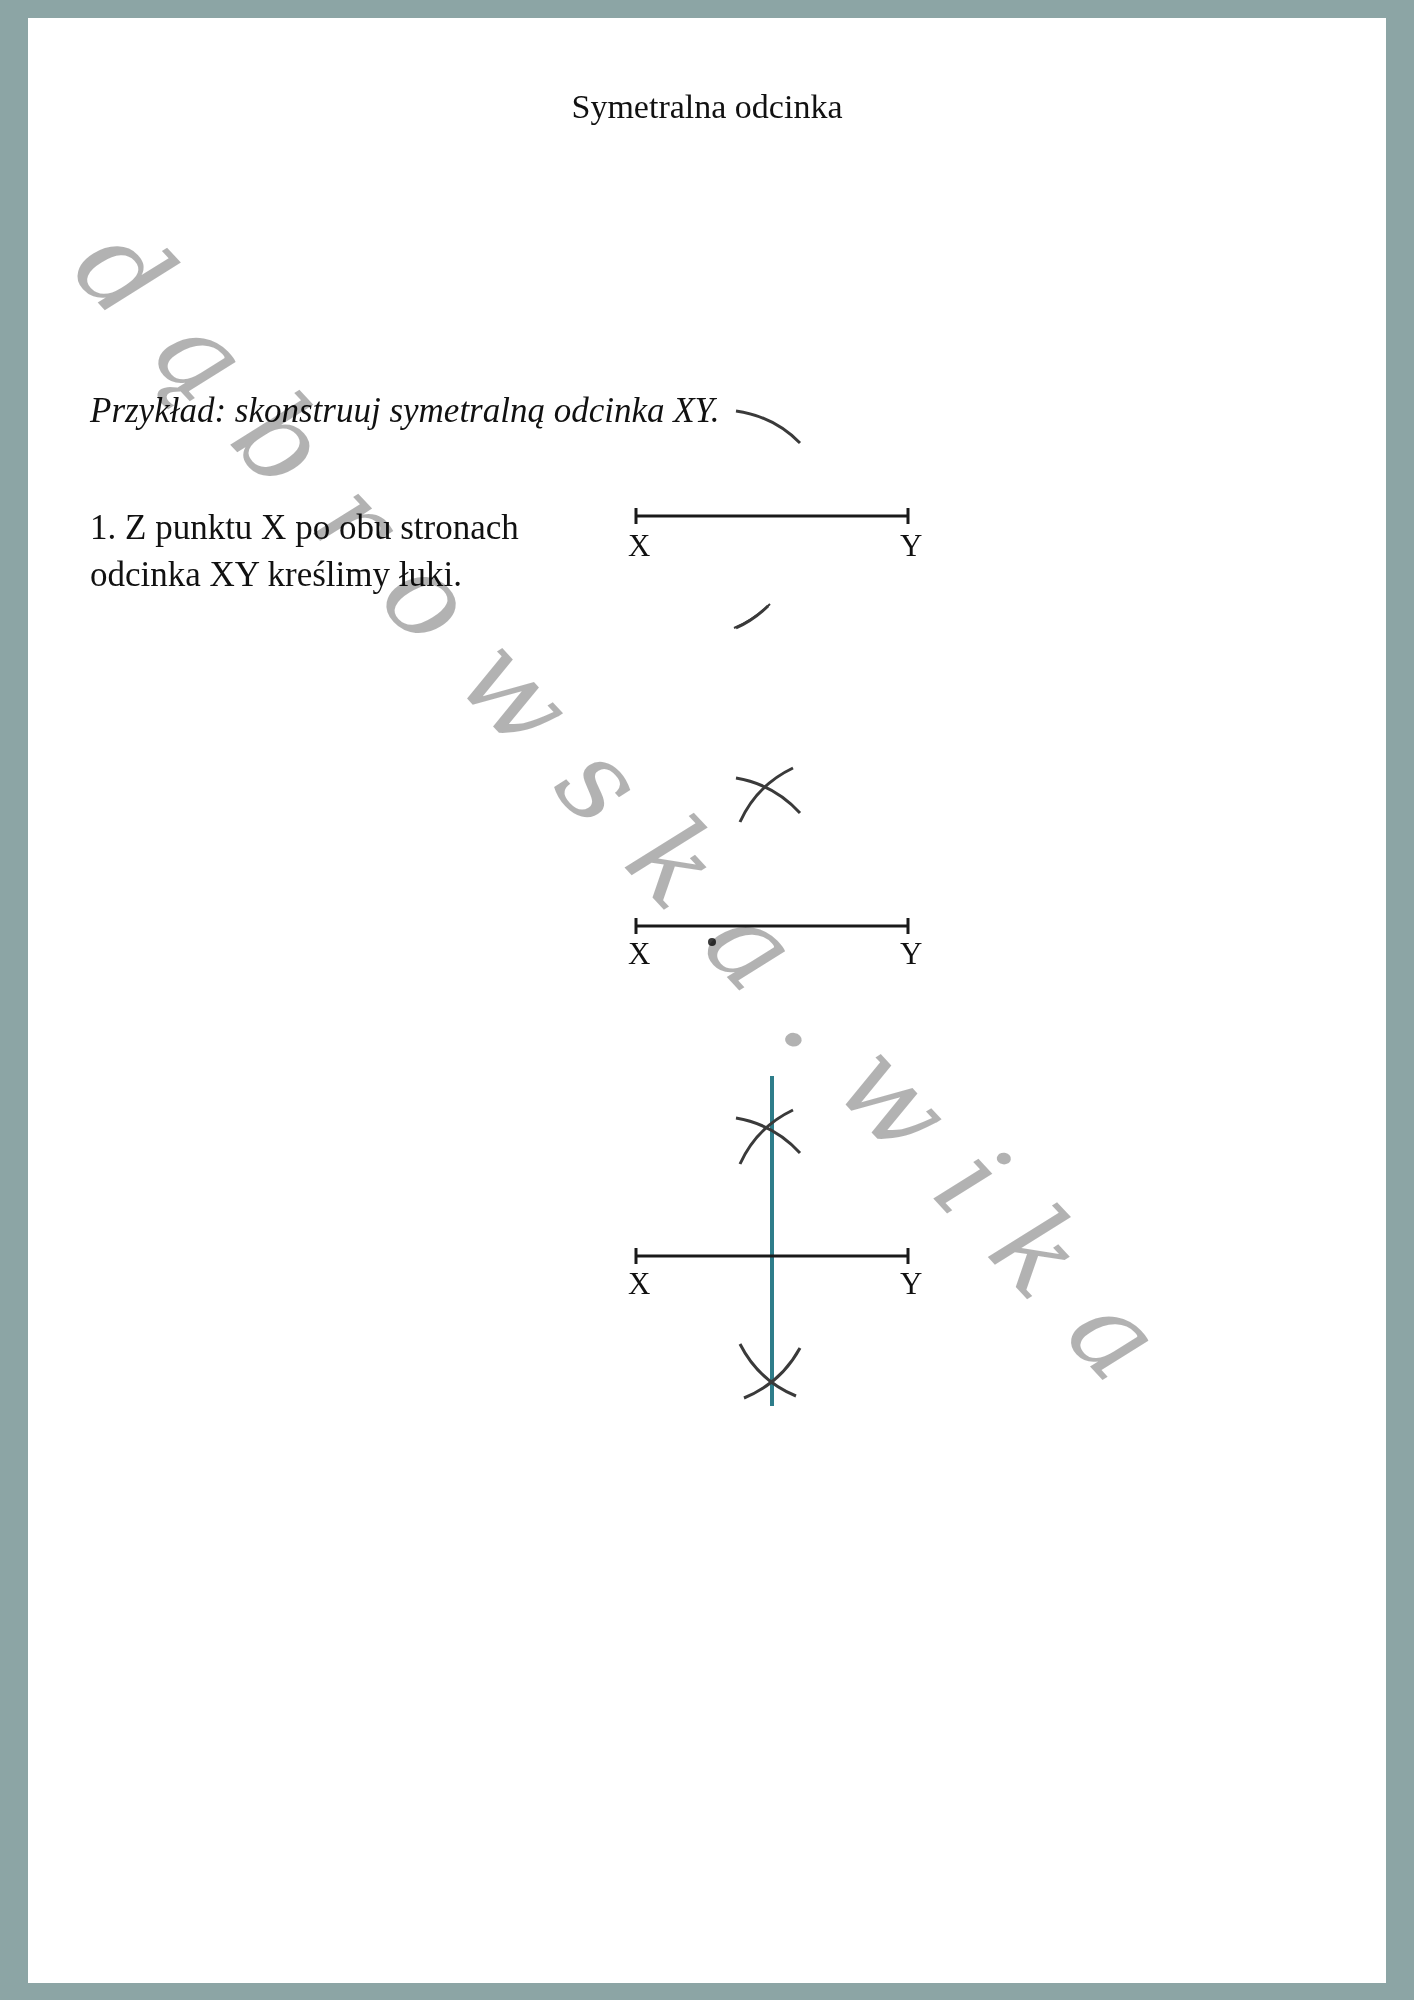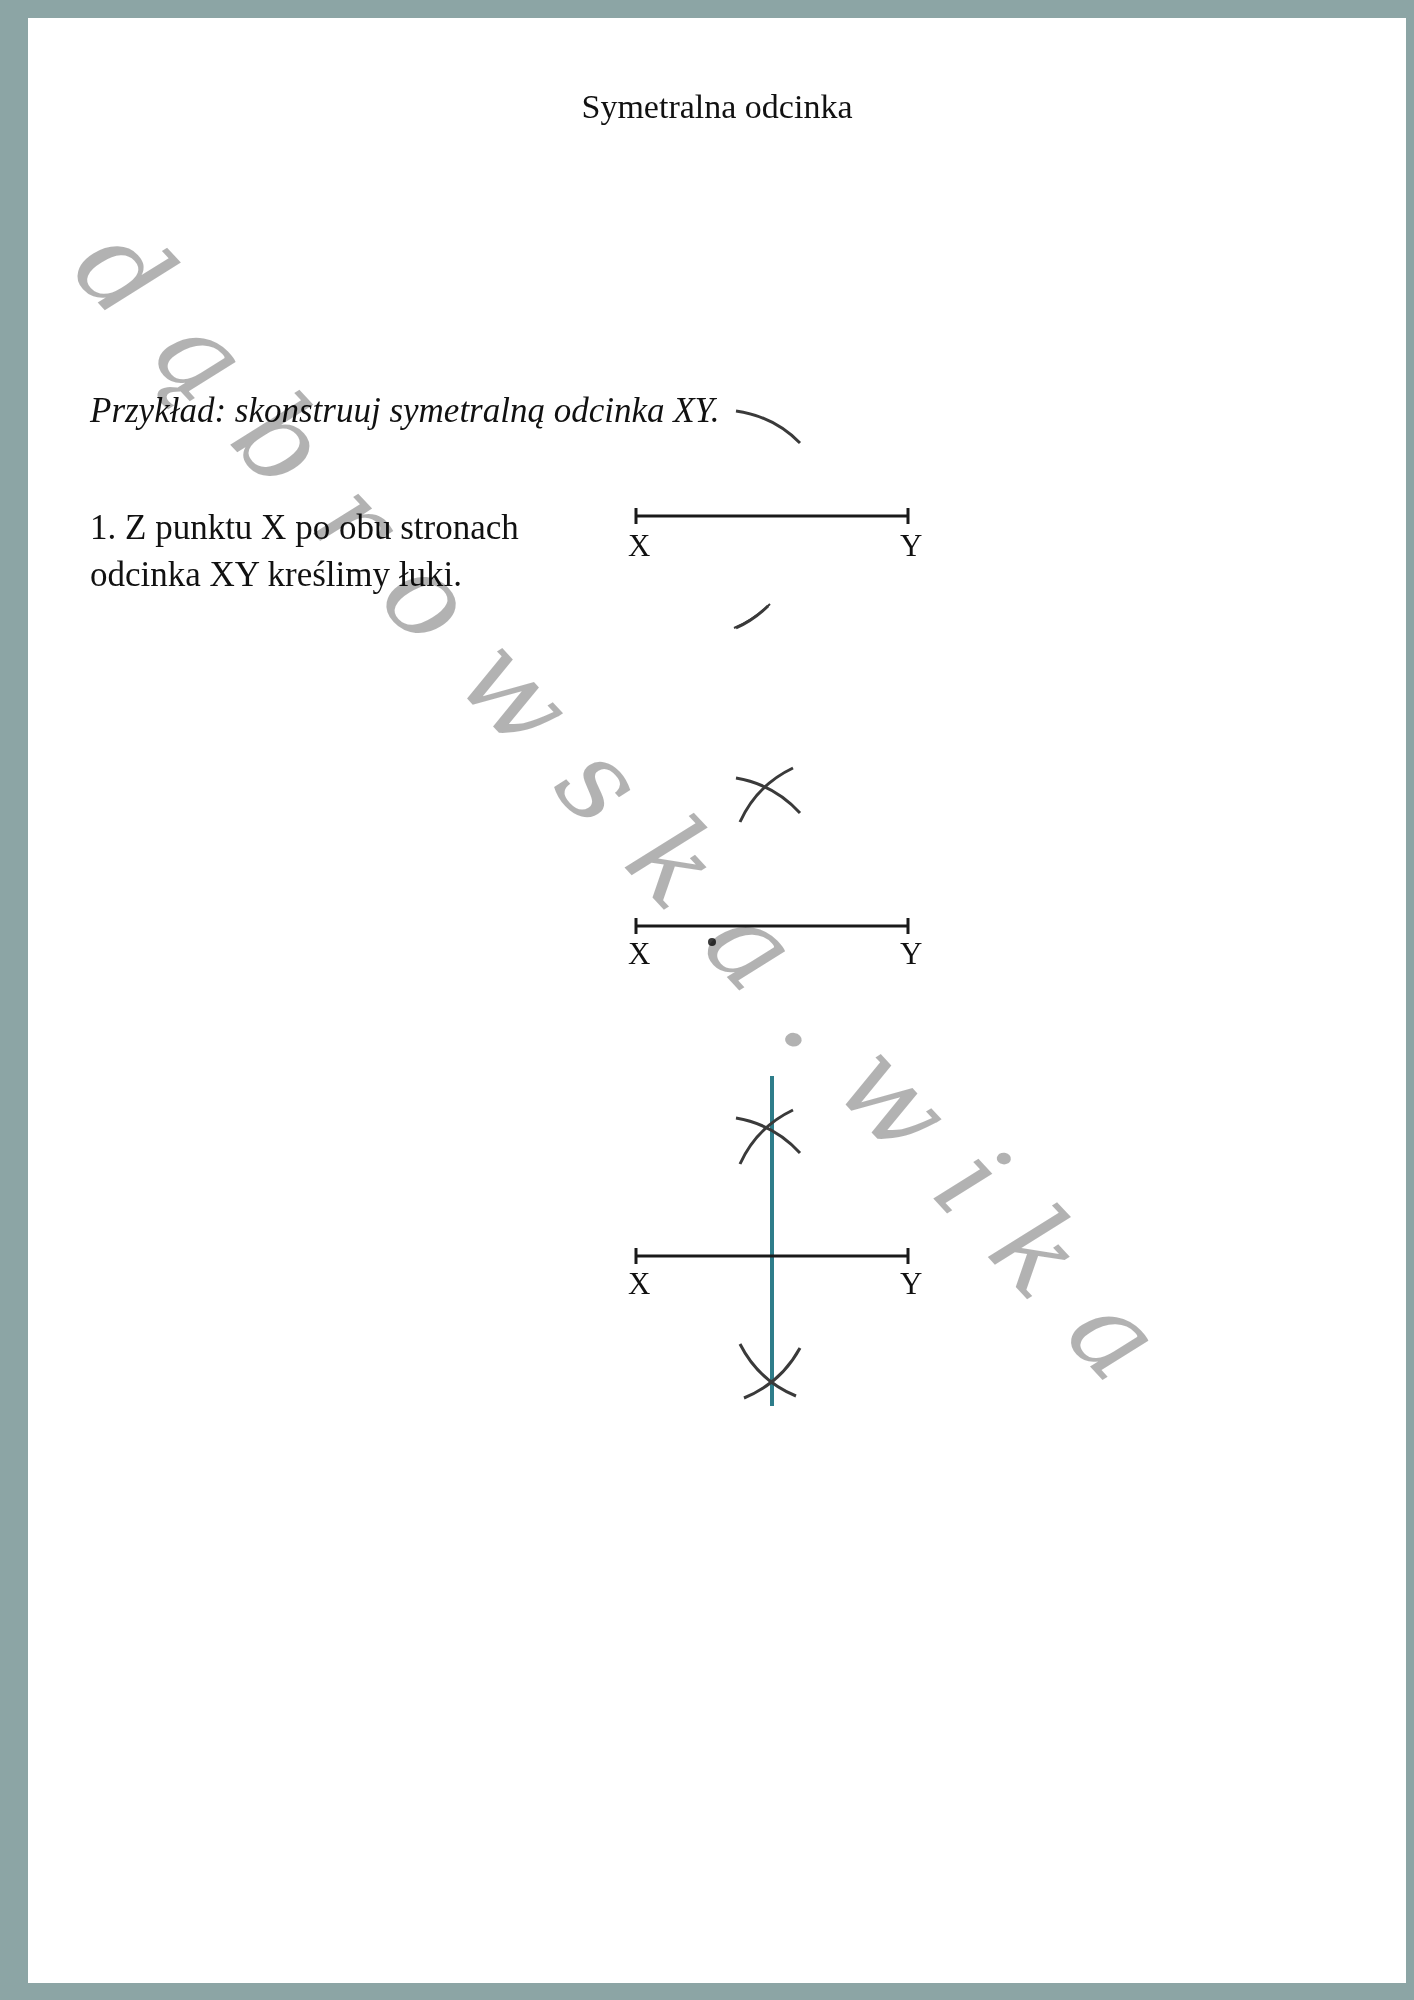--- a/index.html
+++ b/index.html
@@ -14,21 +14,20 @@
     overflow: hidden;
   }
   #page {
     position: absolute;
     left: 28px;
     top: 18px;
     width: 1358px;
     height: 1965px;
     background: #ffffff;
     overflow: hidden;
-    padding-left: 20px;
   }
   #watermark {
     position: absolute;
     left: 0;
     top: 0;
     width: 1358px;
     height: 1965px;
     pointer-events: none;
     z-index: 5;
   }

